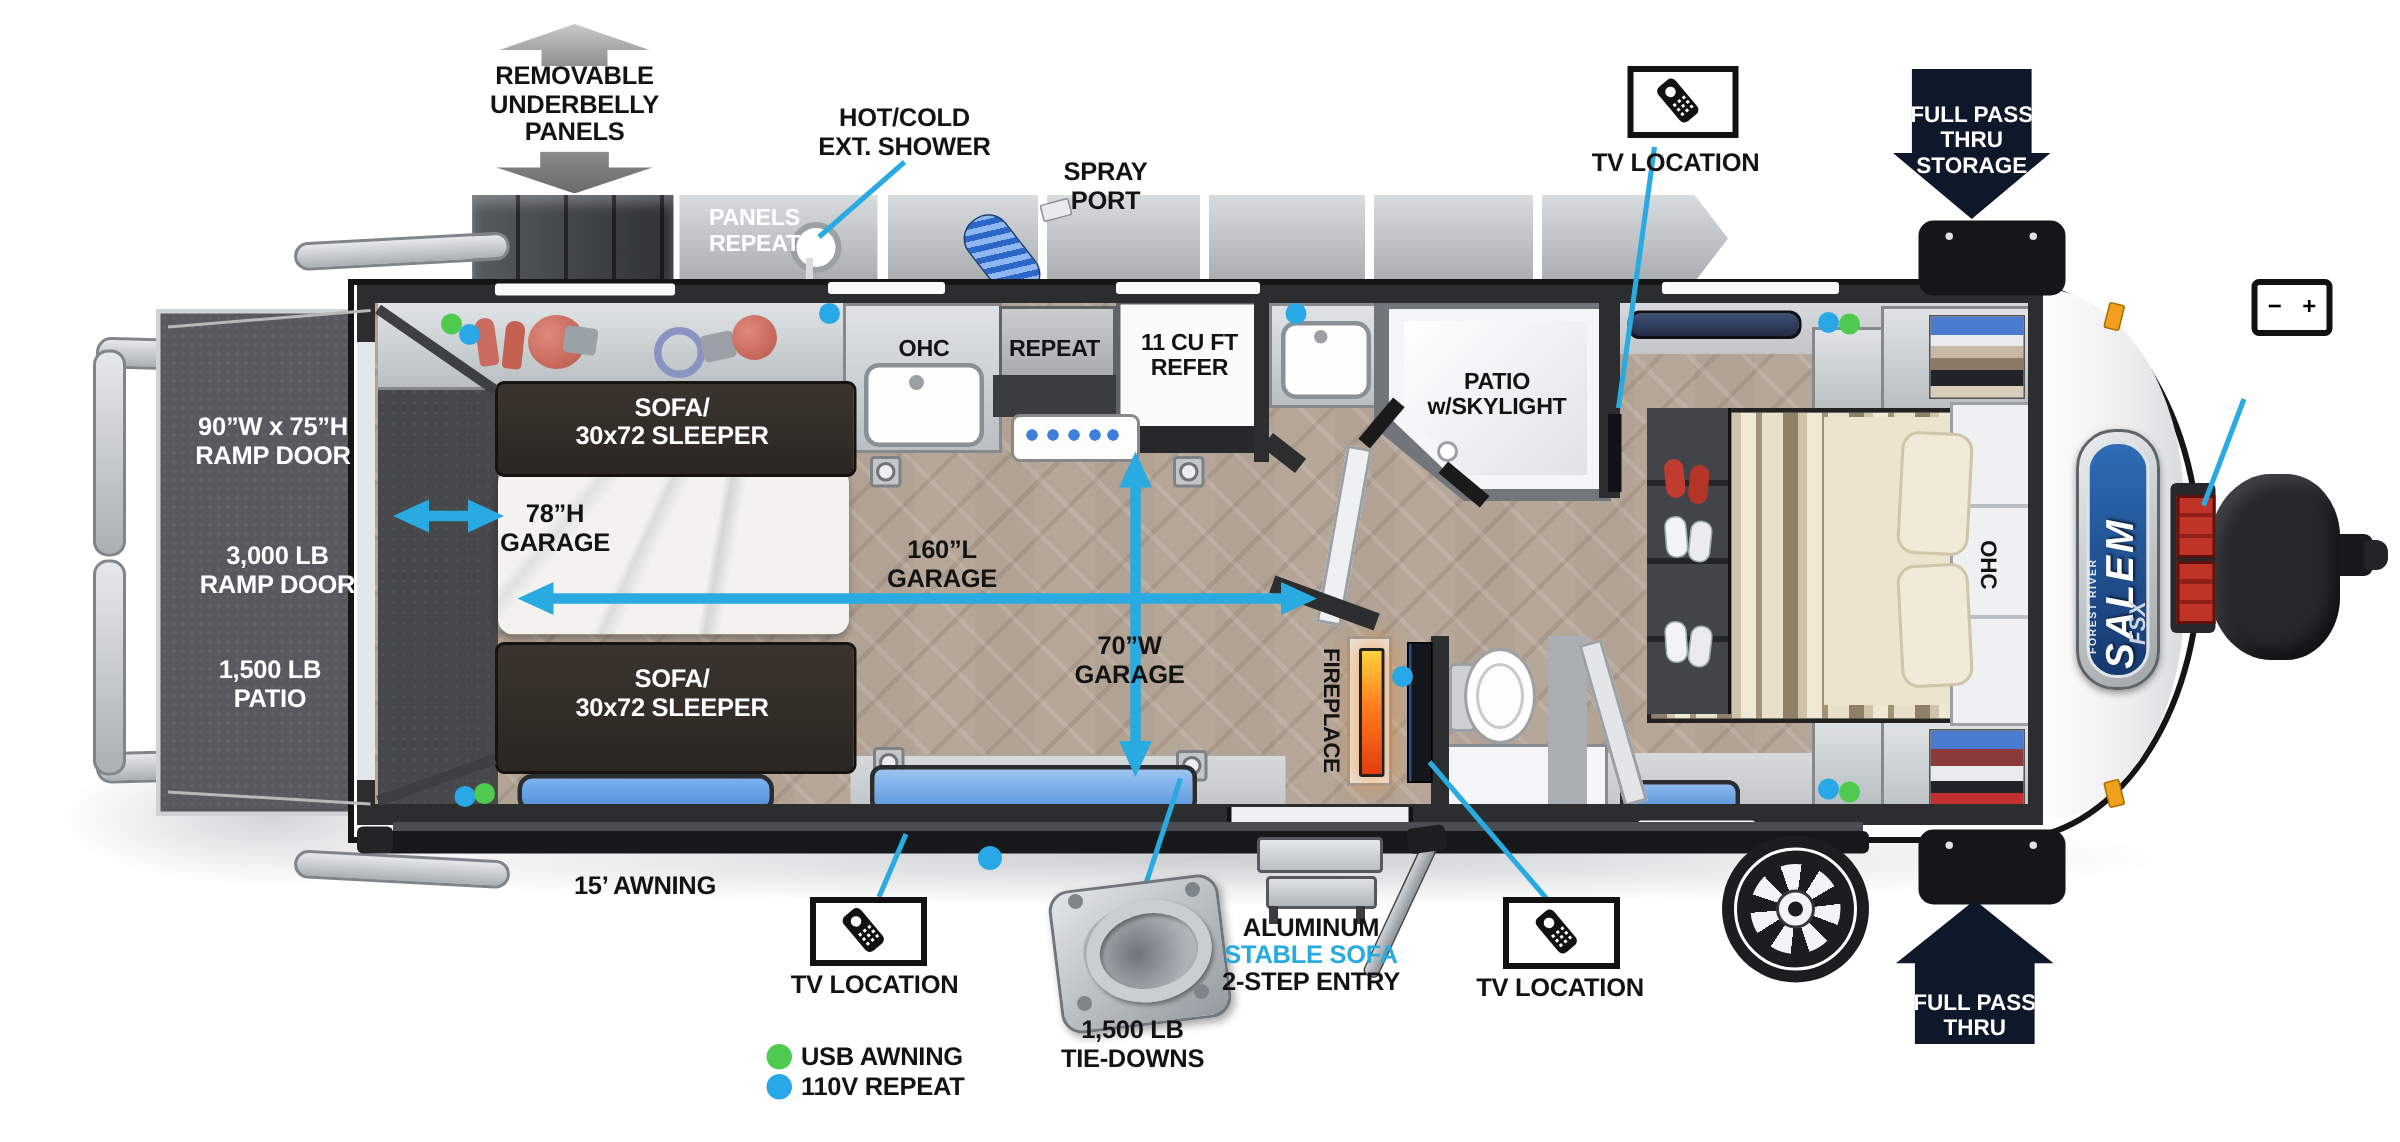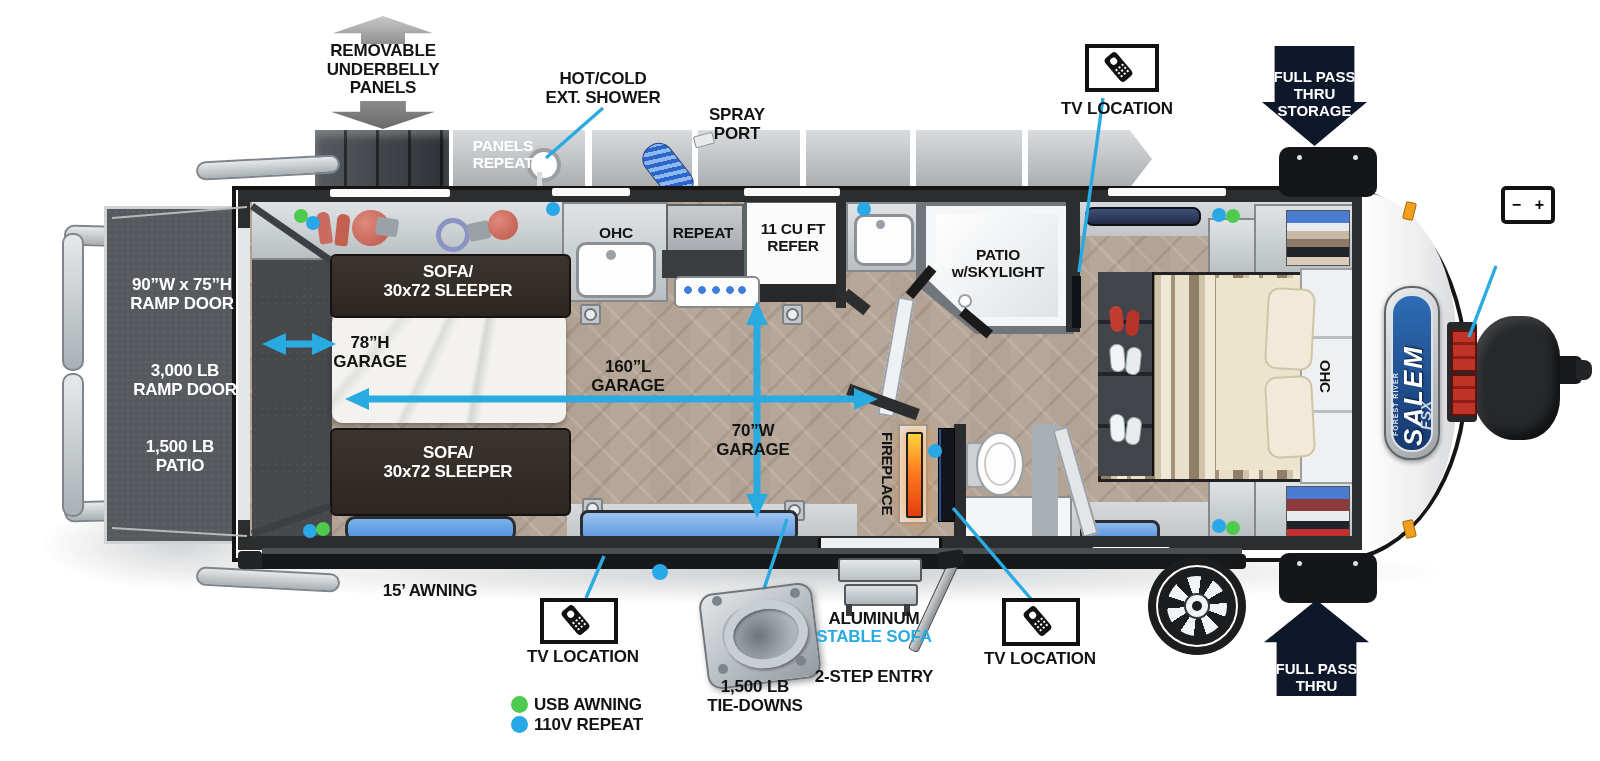--- a/index.html
+++ b/index.html
@@ -388,21 +388,21 @@
               border:2px solid #55595d;border-radius:3px;z-index:26;"></div>
   <div class="abs" style="left:844px;top:584px;width:70px;height:18px;background:linear-gradient(180deg,#dfe3e6,#aeb4b8);
               border:2px solid #55595d;border-radius:3px;z-index:26;"></div>
   <div class="abs" style="left:846px;top:604px;width:6px;height:12px;background:#3a3d40;z-index:26;"></div>
   <div class="abs" style="left:904px;top:604px;width:6px;height:12px;background:#3a3d40;z-index:26;"></div>
   <div class="abs" style="left:930px;top:548px;width:9px;height:106px;background:linear-gradient(90deg,#cfd3d6,#8e9499);
               border:1px solid #444;border-radius:4px;transform:rotate(25deg);z-index:27;"></div>
   <div class="abs" style="left:938px;top:551px;width:26px;height:17px;background:#1c1e20;border-radius:4px;transform:rotate(-8deg);z-index:27;"></div>
   <div class="lbl big" style="left:804px;top:610px;width:140px;">ALUMINUM</div>
   <div class="lbl big blue" style="left:804px;top:628px;width:140px;">STABLE SOFA</div>
-  <div class="lbl big" style="left:804px;top:668px;width:140px;">2-STEP ENTRY</div>
+  <div class="lbl big" style="left:804px;top:646px;width:140px;">2-STEP ENTRY</div>
 
   <div class="tvbox" style="left:1002px;top:598px;width:70px;height:40px;">
     <span class="remote" style="left:24px;top:4px;"></span>
   </div>
   <div class="lbl big" style="left:970px;top:650px;width:140px;">TV LOCATION</div>
 
   <div class="tire" style="left:1148px;top:557px;width:98px;height:98px;">
     <div class="ringw"></div>
     <div class="spokes"></div>
     <div class="hubcap"></div>

